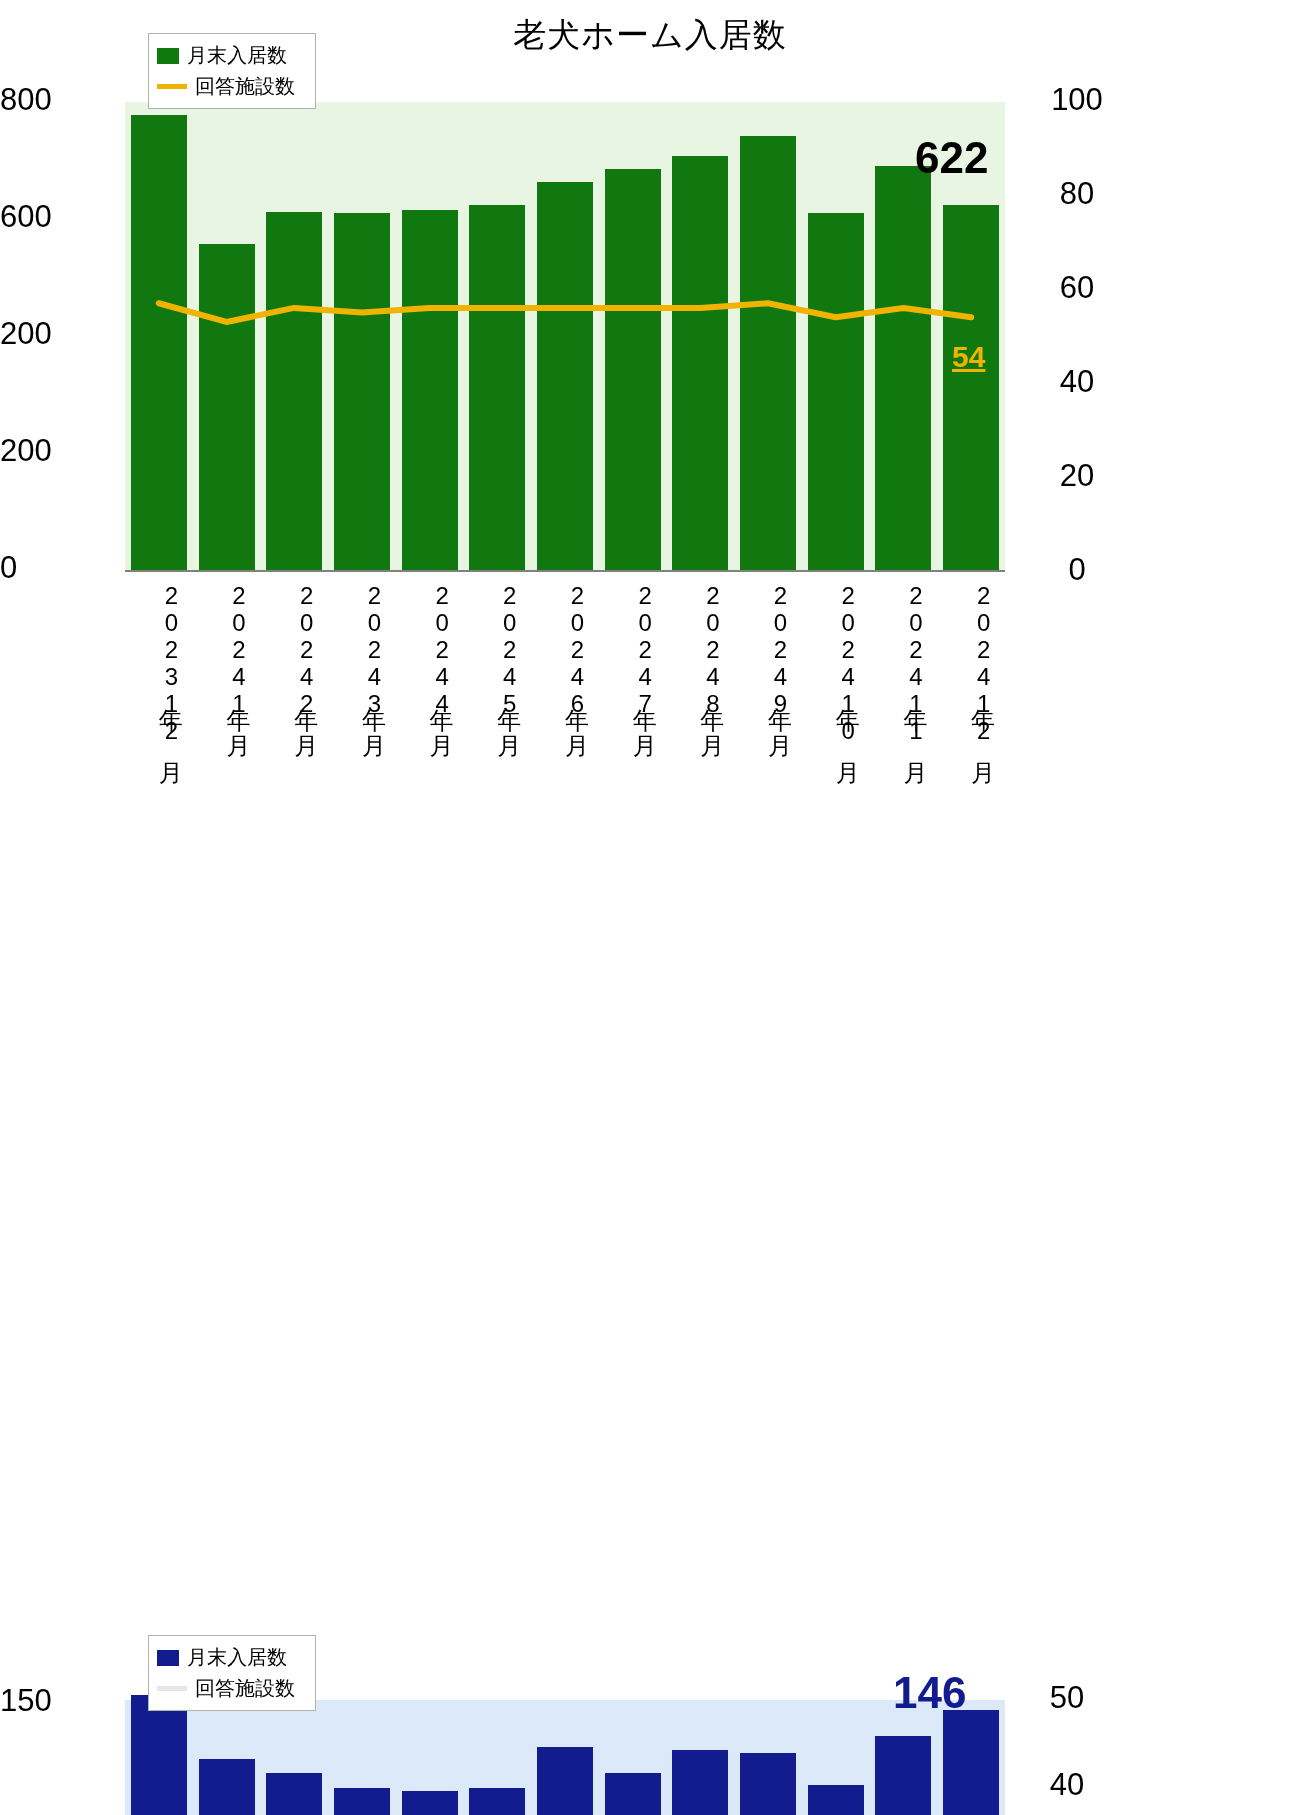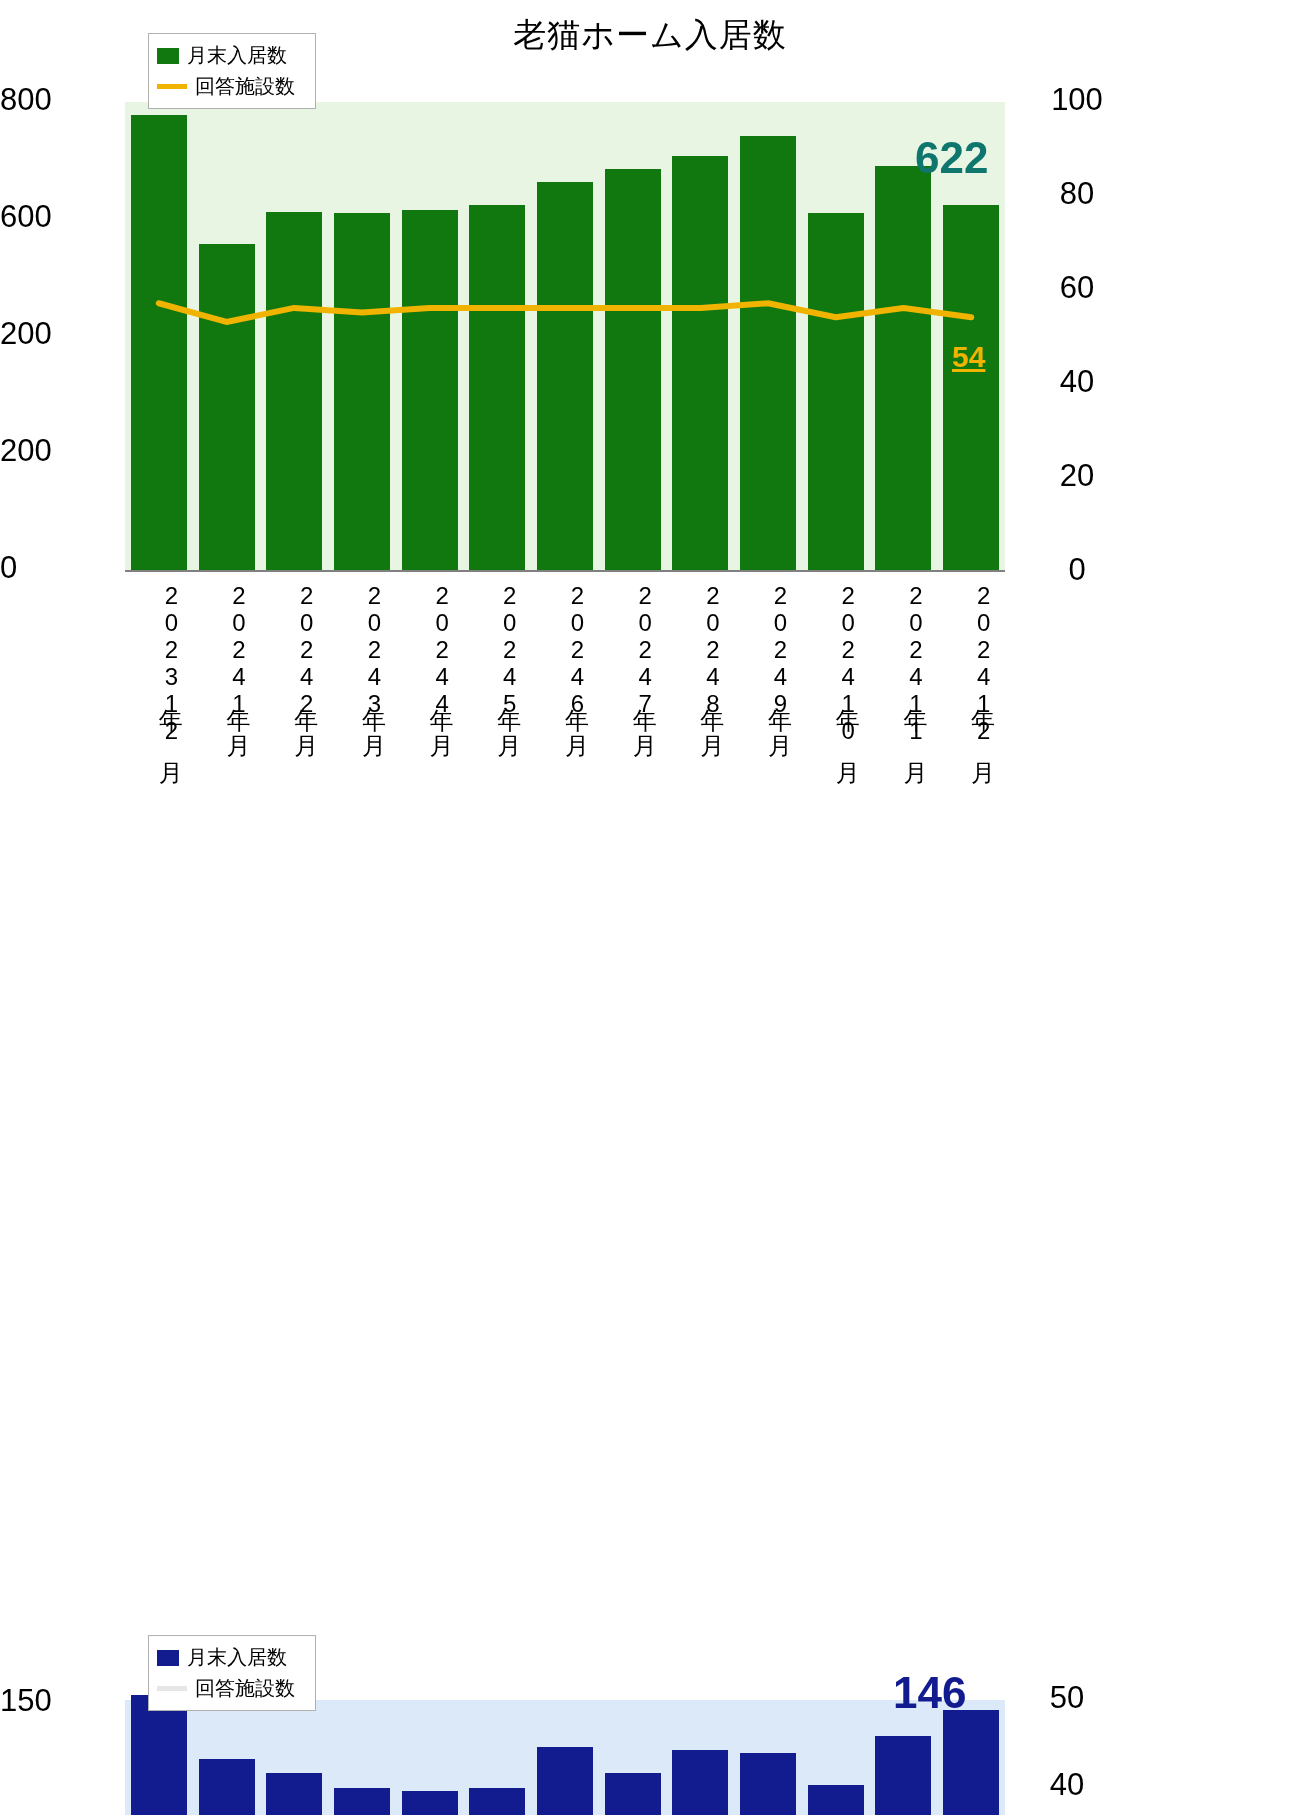--- a/index.html
+++ b/index.html
@@ -145,30 +145,30 @@
     white-space: nowrap;
   }
   .callout-sm {
     position: absolute;
     font-size: 30px;
     font-weight: bold;
     white-space: nowrap;
     text-decoration: underline;
   }
 
-  #dog-callout-bar { left: 915px; top: 133px; color: #0f766e; }
+  #dog-callout-bar { left: 915px; top: 133px; color: #000000; }
   #dog-callout-line { left: 952px; top: 340px; color: #f0b400; }
   #cat-callout-bar { left: 893px; top: 878px; color: #131c8f; }
 </style>
 </head>
 <body>
 
 <div class="chart-block" id="chart-dog">
 
-  <div class="chart-title" id="dog-title">老猫ホーム入居数</div>
+  <div class="chart-title" id="dog-title">老犬ホーム入居数</div>
 
   <div class="ylab" style="left:0px;  top:82px;">800</div>
   <div class="ylab" style="left:0px;  top:199px;">600</div>
   <div class="ylab" style="left:0px;  top:316px;">200</div>
   <div class="ylab" style="left:0px;  top:433px;">200</div>
   <div class="ylab" style="left:0px;  top:550px;">0</div>
 
   <div class="ylab-r" style="left:1022px; top:82px;">100</div>
   <div class="ylab-r" style="left:1022px; top:176px;">80</div>
   <div class="ylab-r" style="left:1022px; top:270px;">60</div>

